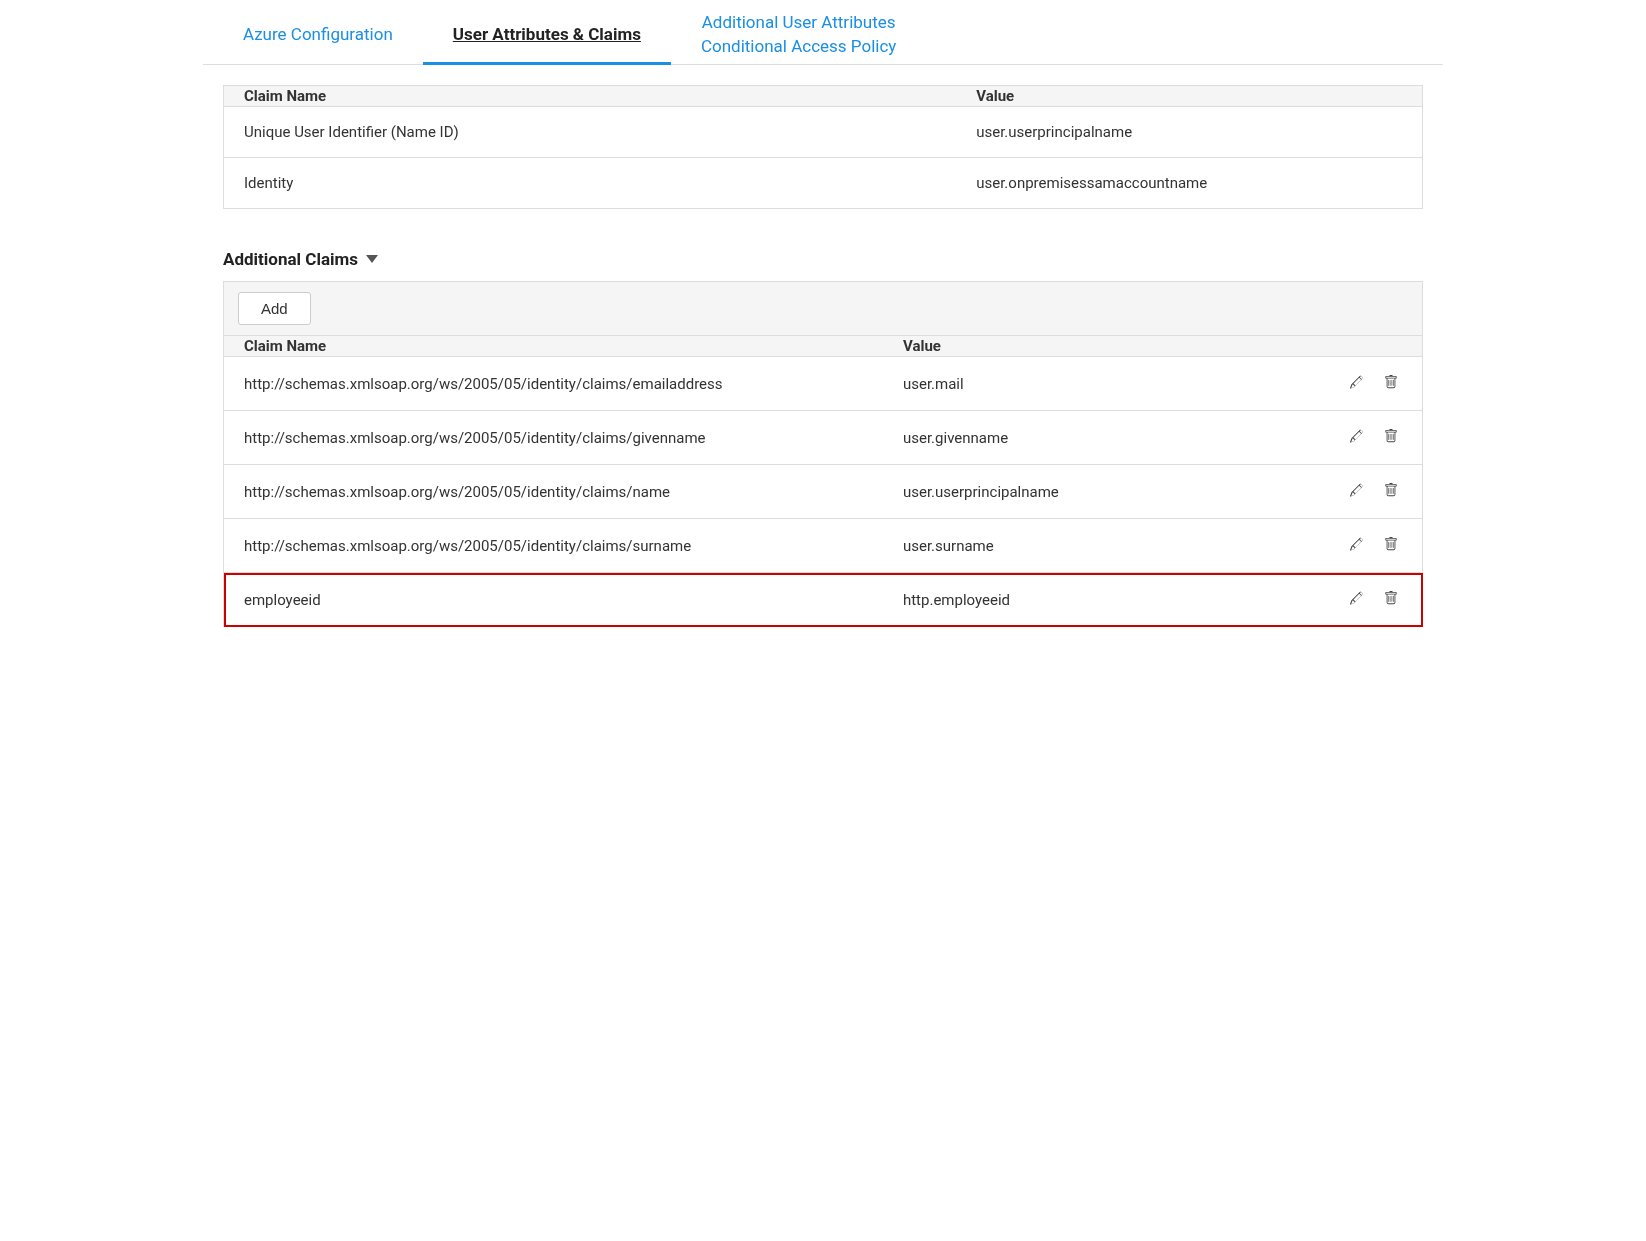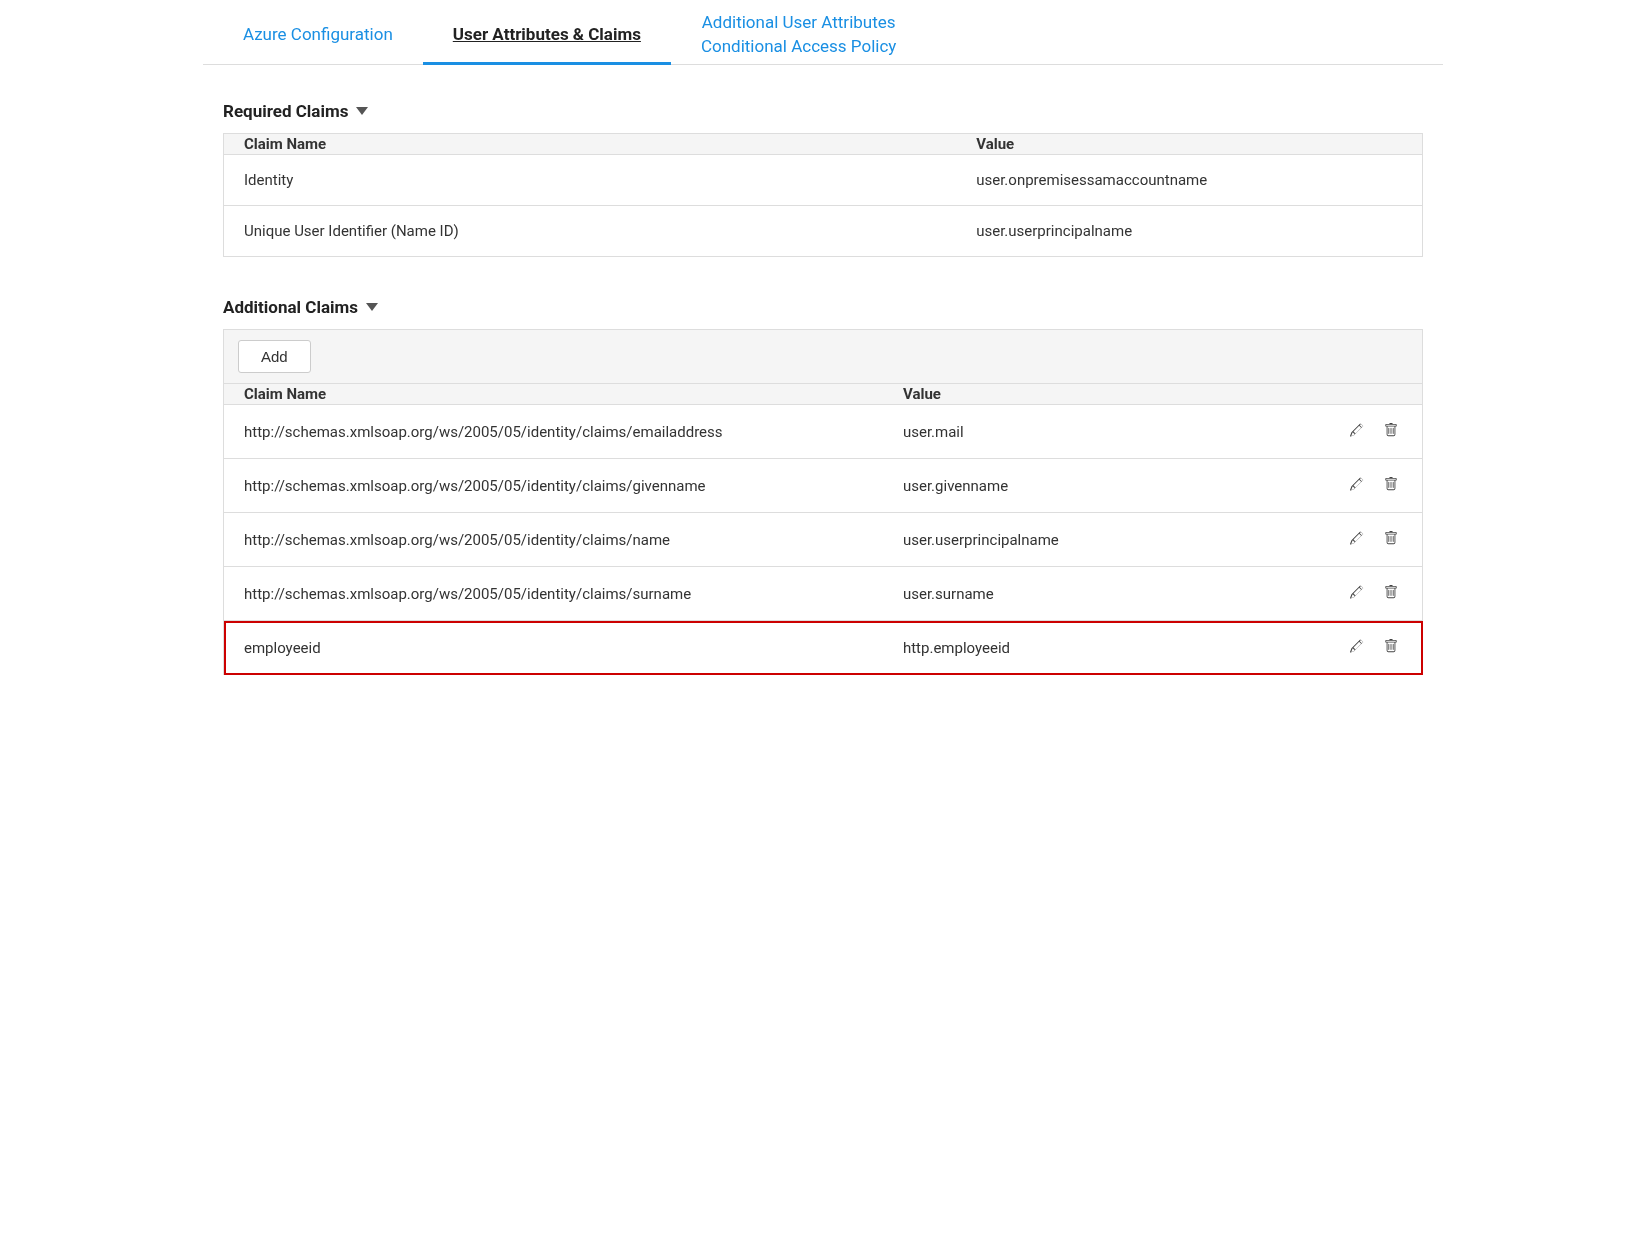--- a/index.html
+++ b/index.html
@@ -173,40 +173,36 @@
     <a class="nav-tab">Azure Configuration</a>
     <a class="nav-tab active">User Attributes &amp; Claims</a>
     <div class="nav-tab-group">
       <span>Additional User Attributes</span>
       <span>Conditional Access Policy</span>
     </div>
   </nav>
 
   <div class="content">
 
-    <div class="section-header">
-      <span>Required Claims</span>
-      <span class="chevron-down"></span>
-    </div>
 
     <table class="claims-table">
       <thead>
         <tr>
           <th class="col-name">Claim Name</th>
           <th class="col-value">Value</th>
         </tr>
       </thead>
       <tbody>
         <tr>
+          <td>Unique User Identifier (Name ID)</td>
+          <td>user.userprincipalname</td>
+        </tr>
+        <tr>
           <td>Identity</td>
           <td>user.onpremisessamaccountname</td>
-        </tr>
-        <tr>
-          <td>Unique User Identifier (Name ID)</td>
-          <td>user.userprincipalname</td>
         </tr>
       </tbody>
     </table>
 
     <div class="section-header">
       <span>Additional Claims</span>
       <span class="chevron-down"></span>
     </div>
 
     <div class="add-toolbar">

